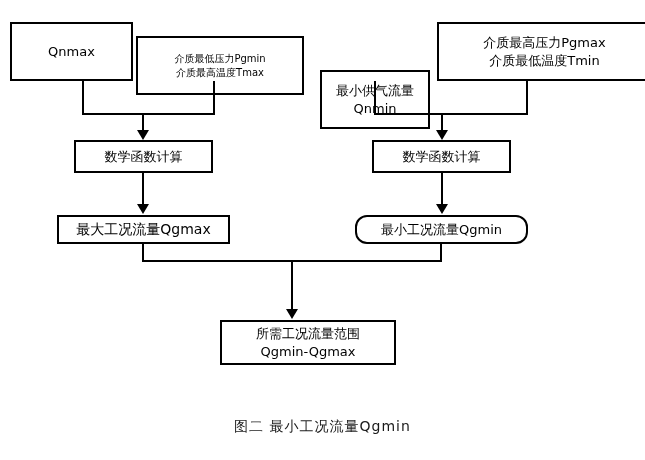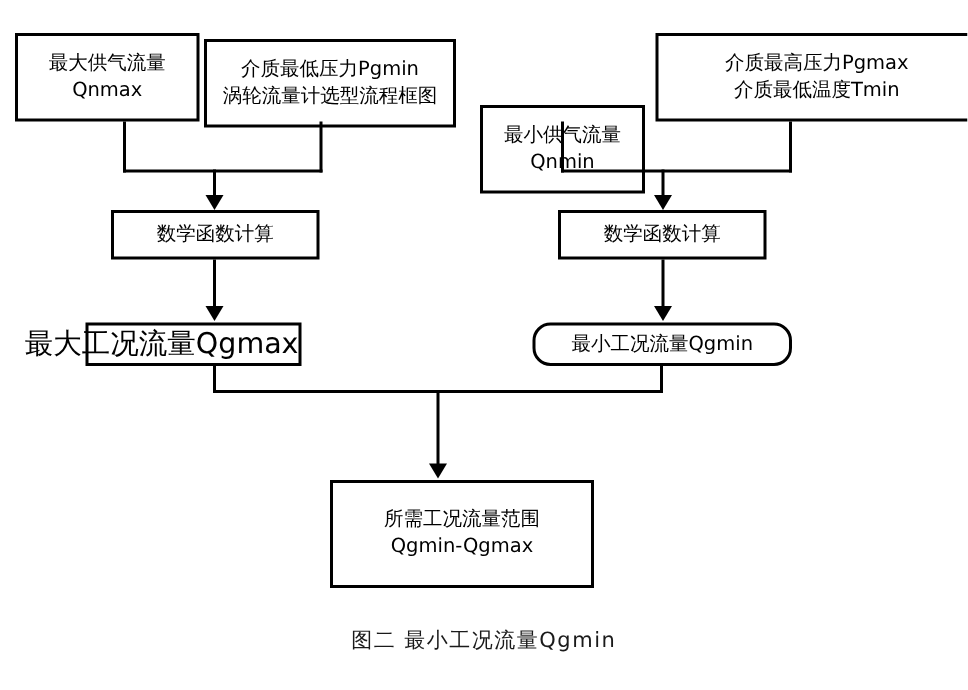--- a/index.html
+++ b/index.html
@@ -29,34 +29,34 @@
     line-height: 1.35;
   }
   .node .line1,
   .node .line2 {
     display: block;
     white-space: nowrap;
   }
 
   
   #node-qnmax   { left: 10px;  top: 22px;  width: 123px; height: 59px; font-size: 13px; }
-  #node-pgmin   { left: 136px; top: 26px;  width: 168px; height: 59px; font-size: 13px; }
+  #node-pgmin   { left: 136px; top: 36px;  width: 168px; height: 59px; font-size: 10px; }
   #node-qnmin   { left: 320px; top: 22px;  width: 110px; height: 59px; font-size: 13px; margin-top: 48px; }
   #node-pgmax   { left: 437px; top: 22px;  width: 215px; height: 59px; font-size: 13px; }
 
   
   #node-calc-left  { left: 74px;  top: 140px; width: 139px; height: 33px; font-size: 13px; }
   #node-calc-right { left: 372px; top: 140px; width: 139px; height: 33px; font-size: 13px; }
 
   
-  #node-qgmax { left: 57px;  top: 215px; width: 144px; height: 29px; font-size: 19px; align-items: flex-end; }
+  #node-qgmax { left: 57px;  top: 215px; width: 173px; height: 29px; font-size: 14px; }
   #node-qgmin { left: 355px; top: 215px; width: 173px; height: 29px; font-size: 13px; border-radius: 12px; }
 
   
-  #node-range { left: 220px; top: 320px; width: 176px; height: 72px; font-size: 13px; }
+  #node-range { left: 220px; top: 320px; width: 176px; height: 45px; font-size: 13px; }
 
   
   .vline, .hline {
     position: absolute;
     background: #000000;
   }
   .vline { width: 2px; }
   .hline { height: 2px; }
 
   .arrowhead {
@@ -79,27 +79,26 @@
     color: #1a1a1a;
     letter-spacing: 1px;
   }
 </style>
 </head>
 <body>
 
 <div id="canvas">
 
   <div class="node" id="node-qnmax">
-    <span class="line1">最大供气流量</span>
     <span class="line2">Qnmax</span>
   </div>
 
   <div class="node" id="node-pgmin">
     <span class="line1">介质最低压力Pgmin</span>
-    <span class="line2">涡轮流量计选型流程框图</span>
+    <span class="line2">介质最高温度Tmax</span>
   </div>
 
   <div class="node" id="node-qnmin">
     <span class="line1">最小供气流量</span>
     <span class="line2">Qnmin</span>
   </div>
 
   <div class="node" id="node-pgmax">
     <span class="line1">介质最高压力Pgmax</span>
     <span class="line2">介质最低温度Tmin</span>

